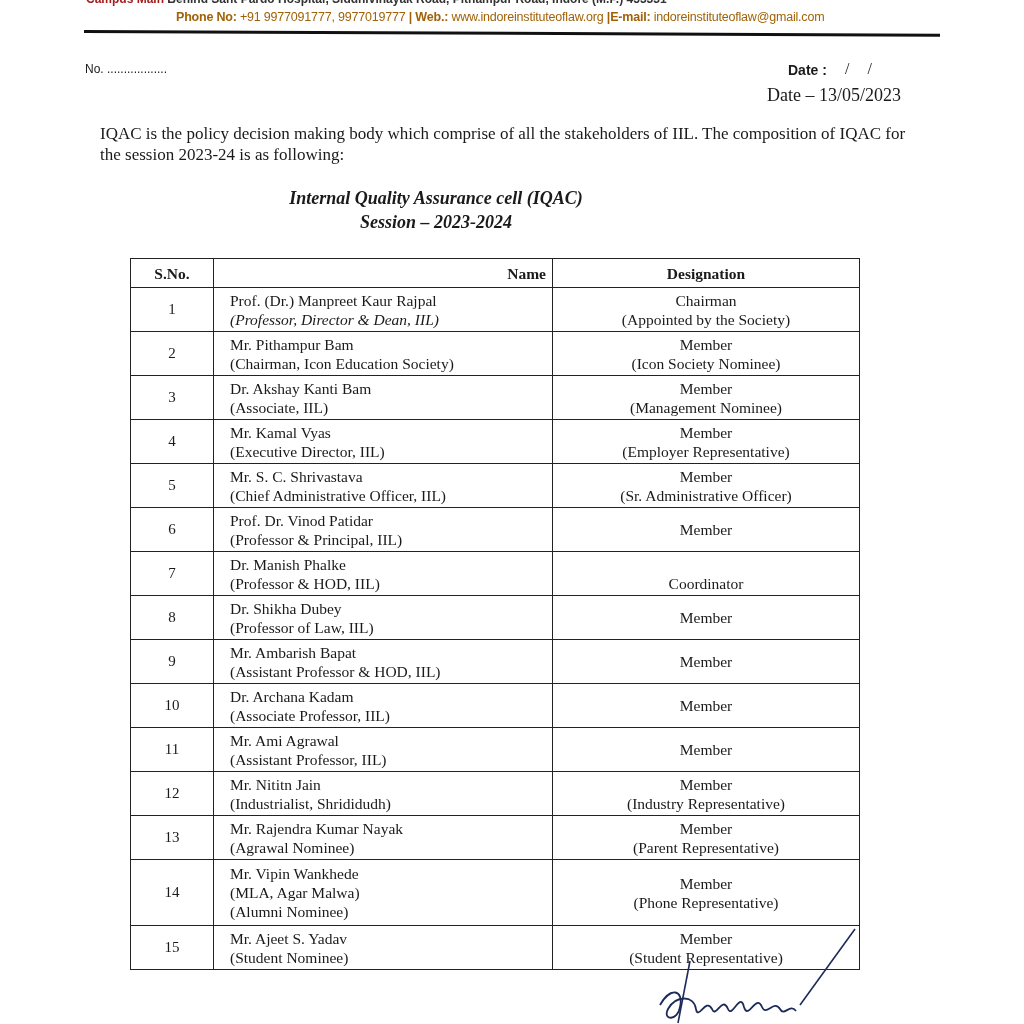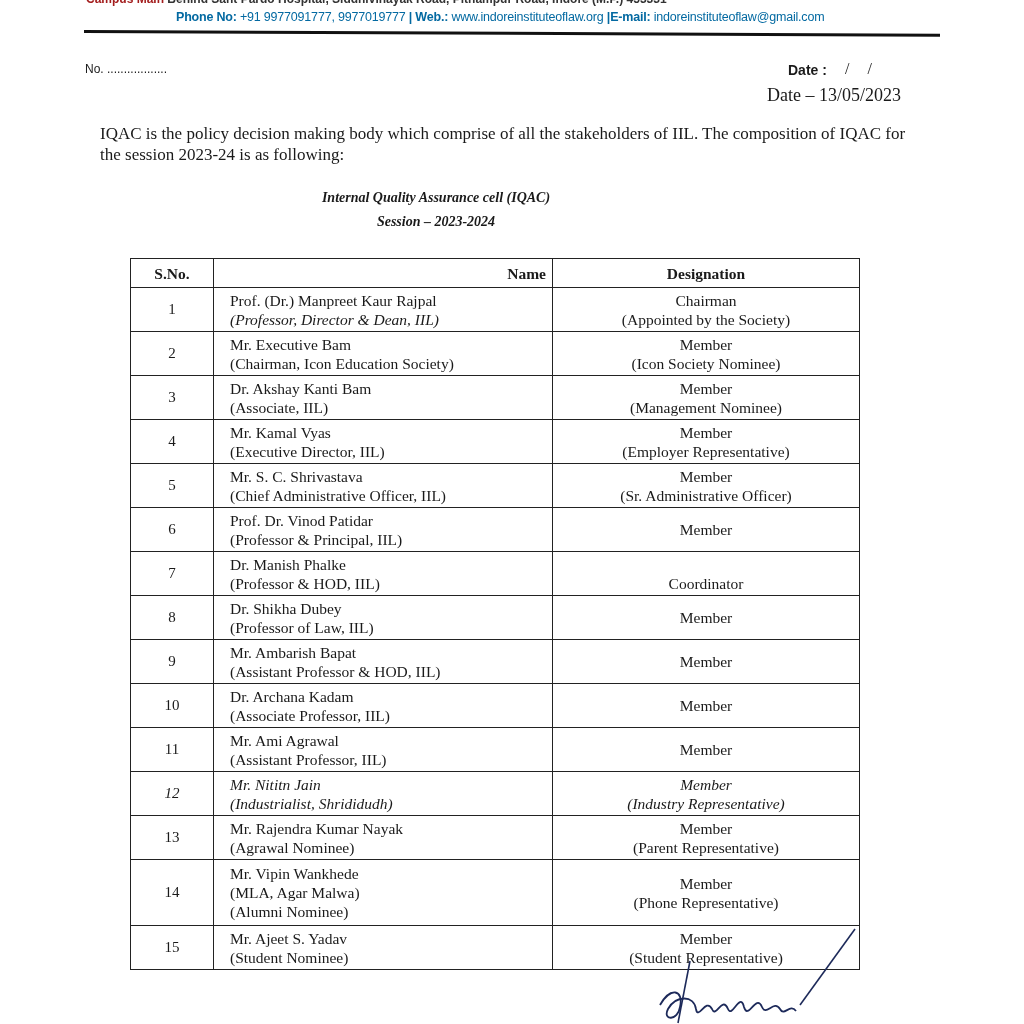--- a/index.html
+++ b/index.html
@@ -10,38 +10,38 @@
     }
     .cutoff-line {
       position: absolute; left: 86px; top: -8px; width: 620px; height: 14px;
       font-family: "Liberation Sans", sans-serif; font-size: 12px; font-weight: bold;
       color: #333; white-space: nowrap; overflow: hidden;
     }
     .cutoff-line .red { color: #a31d1d; }
     .contact {
       position: absolute; left: 176px; top: 10px;
       font-family: "Liberation Sans", sans-serif; font-size: 12.5px; font-weight: bold;
-      color: #0369a1; white-space: nowrap; letter-spacing: -0.2px;
+      color: #a16207; white-space: nowrap; letter-spacing: -0.2px;
     }
     .contact .plain { font-weight: normal; }
     .header-rule {
       position: absolute; left: 84px; top: 30px; width: 856px; height: 3px;
       background: #111; transform: rotate(0.25deg); transform-origin: left;
     }
     .ref-no { position: absolute; left: 85px; top: 62px; font-size: 12px; font-family: "Liberation Sans", sans-serif; }
     .date-label { position: absolute; left: 788px; top: 62px; font-size: 14px; font-weight: bold; font-family: "Liberation Sans", sans-serif; }
     .date-slashes { position: absolute; left: 845px; top: 60px; font-size: 16px; word-spacing: 14px; }
     .date-value { position: absolute; left: 767px; top: 85px; font-size: 18px; }
     .intro {
       position: absolute; left: 100px; top: 123px; width: 820px;
       font-size: 17px; line-height: 21px;
     }
     .title-block {
       position: absolute; left: 0; top: 186px; width: 884px; text-align: center;
-      font-style: italic; font-weight: bold; font-size: 14px; line-height: 24px;
+      font-style: italic; font-weight: bold; font-size: 18px; line-height: 24px;
     }
     .title-block div { position: relative; left: -6px; }
     table.iqac {
       position: absolute; left: 130px; top: 258px; width: 730px;
       border-collapse: collapse; font-size: 15.5px; line-height: 19px;
     }
     table.iqac th, table.iqac td {
       border: 1.5px solid #222; padding: 2px 6px; vertical-align: middle;
     }
     table.iqac th { font-weight: bold; height: 24px; }
@@ -103,21 +103,21 @@
           <div class="sub-italic">(Professor, Director &amp; Dean, IIL)</div>
         </td>
         <td class="col-desig">
           <div>Chairman</div>
           <div>(Appointed by the Society)</div>
         </td>
       </tr>
       <tr style="height: 44px;">
         <td class="col-sno">2</td>
         <td class="col-name">
-          <div>Mr. Executive Bam</div>
+          <div>Mr. Pithampur Bam</div>
           <div>(Chairman, Icon Education Society)</div>
         </td>
         <td class="col-desig">
           <div>Member</div>
           <div>(Icon Society Nominee)</div>
         </td>
       </tr>
       <tr style="height: 44px;">
         <td class="col-sno">3</td>
         <td class="col-name">
@@ -204,21 +204,21 @@
       <tr style="height: 44px;">
         <td class="col-sno">11</td>
         <td class="col-name">
           <div>Mr. Ami Agrawal</div>
           <div>(Assistant Professor, IIL)</div>
         </td>
         <td class="col-desig">
           <div>Member</div>
         </td>
       </tr>
-      <tr style="height: 44px; font-style: italic;">
+      <tr style="height: 44px;">
         <td class="col-sno">12</td>
         <td class="col-name">
           <div>Mr. Nititn Jain</div>
           <div>(Industrialist, Shrididudh)</div>
         </td>
         <td class="col-desig">
           <div>Member</div>
           <div>(Industry Representative)</div>
         </td>
       </tr>

